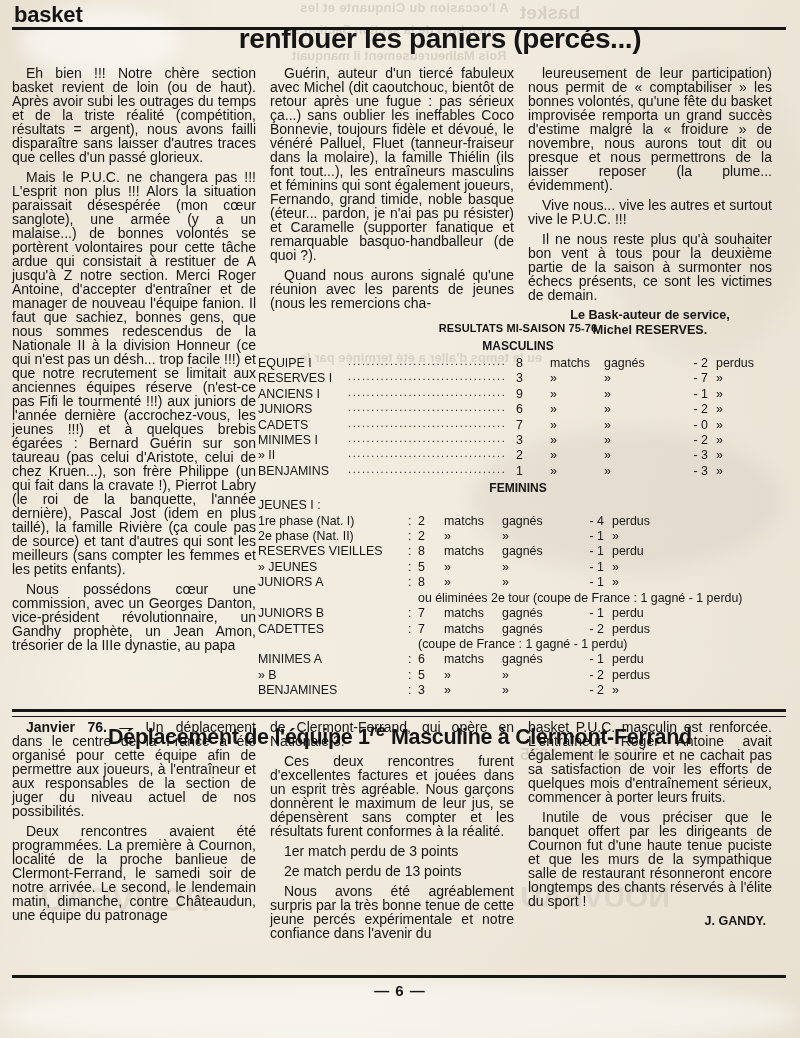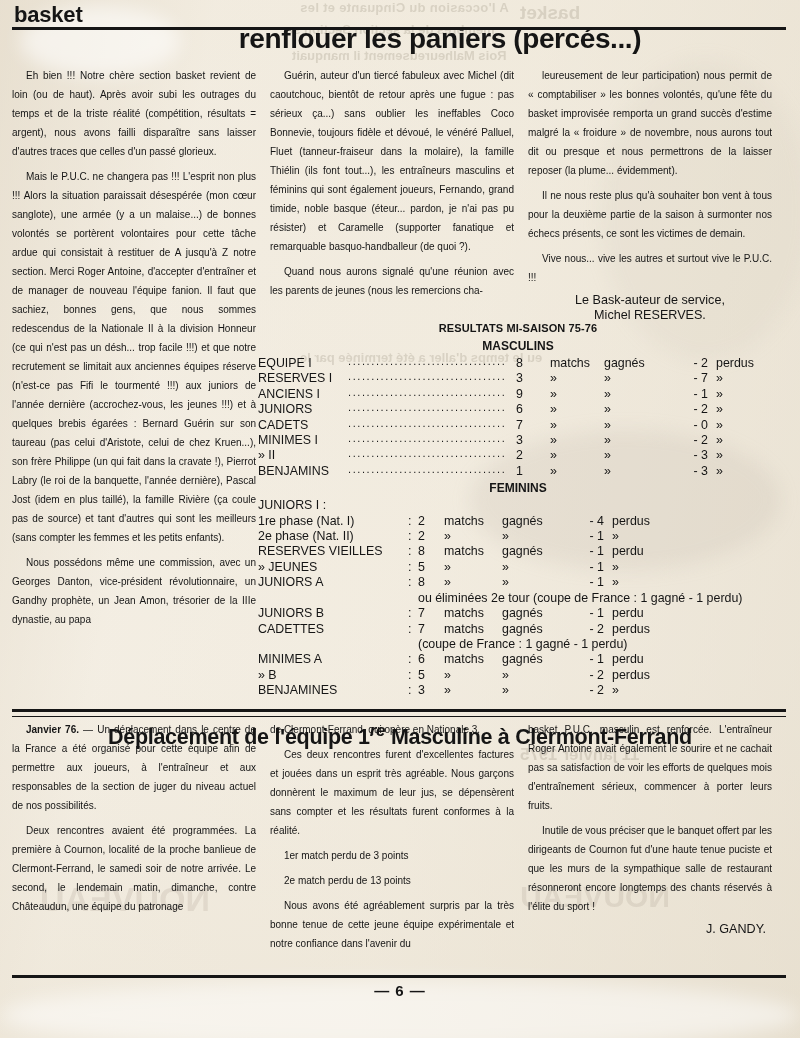--- a/index.html
+++ b/index.html
@@ -80,32 +80,33 @@
     position: absolute;
     top: 66px;
     left: 12px;
     width: 776px;
     display: flex;
     gap: 14px;
   }
   .col { width: 244px; }
   .col p {
     margin: 0 0 6px 0;
-    font-size: 10px;
-    line-height: 19px;
+    font-size: 14px;
+    line-height: 14px;
     text-align: justify;
     text-indent: 14px;
     hyphens: none;
   }
   .col p.noindent { text-indent: 0; }
   .sig {
     text-align: center;
     font-size: 12.6px;
     line-height: 14.6px;
     margin-top: 2px;
+    font-weight: bold;
   }
 
   
   .results {
     position: absolute;
     left: 258px;
     top: 322px;
     width: 520px;
     font-size: 12.4px;
   }
@@ -241,32 +242,32 @@
 
     <div class="kicker">basket</div>
     <div class="rule-top"></div>
     <div class="headline">renflouer les paniers (percés...)</div>
 
     <div class="cols">
 
       <div class="col">
         <p>Eh bien !!! Notre chère section basket revient de loin (ou de haut). Après avoir subi les outrages du temps et de la triste réalité (compétition, résultats = argent), nous avons failli disparaître sans laisser d'autres traces que celles d'un passé glorieux.</p>
         <p>Mais le P.U.C. ne changera pas !!! L'esprit non plus !!! Alors la situation paraissait désespérée (mon cœur sanglote), une armée (y a un malaise...) de bonnes volontés se portèrent volontaires pour cette tâche ardue qui consistait à restituer de A jusqu'à Z notre section. Merci Roger Antoine, d'accepter d'entraîner et de manager de nouveau l'équipe fanion. Il faut que sachiez, bonnes gens, que nous sommes redescendus de la Nationale II à la division Honneur (ce qui n'est pas un désh... trop facile !!!) et que notre recrutement se limitait aux anciennes équipes réserve (n'est-ce pas Fifi le tourmenté !!!) aux juniors de l'année dernière (accrochez-vous, les jeunes !!!) et à quelques brebis égarées : Bernard Guérin sur son taureau (pas celui d'Aristote, celui de chez Kruen...), son frère Philippe (un qui fait dans la cravate !), Pierrot Labry (le roi de la banquette, l'année dernière), Pascal Jost (idem en plus taillé), la famille Rivière (ça coule pas de source) et tant d'autres qui sont les meilleurs (sans compter les femmes et les petits enfants).</p>
-        <p>Nous possédons même une commission, avec un Georges Danton, vice-président révolutionnaire, un Gandhy prophète, un Jean Amon, trésorier de la IIIe dynastie, au papa</p>
+        <p>Nous possédons cœur une commission, avec un Georges Danton, vice-président révolutionnaire, un Gandhy prophète, un Jean Amon, trésorier de la IIIe dynastie, au papa</p>
       </div>
 
       <div class="col">
         <p>Guérin, auteur d'un tiercé fabuleux avec Michel (dit caoutchouc, bientôt de retour après une fugue : pas sérieux ça...) sans oublier les ineffables Coco Bonnevie, toujours fidèle et dévoué, le vénéré Palluel, Fluet (tanneur-fraiseur dans la molaire), la famille Thiélin (ils font tout...), les entraîneurs masculins et féminins qui sont également joueurs, Fernando, grand timide, noble basque (éteur... pardon, je n'ai pas pu résister) et Caramelle (supporter fanatique et remarquable basquo-handballeur (de quoi ?).</p>
         <p>Quand nous aurons signalé qu'une réunion avec les parents de jeunes (nous les remercions cha-</p>
       </div>
 
       <div class="col">
         <p>leureusement de leur participation) nous permit de « comptabiliser » les bonnes volontés, qu'une fête du basket improvisée remporta un grand succès d'estime malgré la « froidure » de novembre, nous aurons tout dit ou presque et nous permettrons de la laisser reposer (la plume... évidemment).</p>
+        <p>Vive nous... vive les autres et surtout vive le P.U.C. !!!</p>
         <p>Il ne nous reste plus qu'à souhaiter bon vent à tous pour la deuxième partie de la saison à surmonter nos échecs présents, ce sont les victimes de demain.</p>
-        <p>Vive nous... vive les autres et surtout vive le P.U.C. !!!</p>
         <div class="sig">
           <div>Le Bask-auteur de service,</div>
           <div>Michel RESERVES.</div>
         </div>
       </div>
 
     </div>
 
     <div class="results">
       <div class="res-title">RESULTATS MI-SAISON 75-76</div>
@@ -343,21 +344,21 @@
           <span class="rlabel1">»</span>
           <span class="rlabel2">»</span>
           <span class="rlost">- 3</span>
           <span class="rlabel3">»</span>
         </div>
       </div>
 
       <div class="res-sub">FEMININS</div>
 
       <div>
-        <div class="fplain">JUNIORS I :</div>
+        <div class="fplain">JEUNES I :</div>
 
         <div class="frow">
           <span class="fname">1re phase (Nat. I)</span>
           <span class="fcolon">:</span>
           <span class="fa">2</span>
           <span class="fb">matchs</span>
           <span class="fc">gagnés</span>
           <span class="fd">- 4</span>
           <span class="fe">perdus</span>
         </div>
@@ -462,21 +463,21 @@
       <div class="col">
         <p><span class="lead">Janvier 76.</span><span> — Un déplacement dans le centre de la France a été organisé pour cette équipe afin de permettre aux joueurs, à l'entraîneur et aux responsables de la section de juger du niveau actuel de nos possibilités.</span></p>
         <p>Deux rencontres avaient été programmées. La première à Cournon, localité de la proche banlieue de Clermont-Ferrand, le samedi soir de notre arrivée. Le second, le lendemain matin, dimanche, contre Châteaudun, une équipe du patronage</p>
       </div>
 
       <div class="col">
         <p class="noindent">de Clermont-Ferrand, qui opère en Nationale 3.</p>
         <p>Ces deux rencontres furent d'excellentes factures et jouées dans un esprit très agréable. Nous garçons donnèrent le maximum de leur jus, se dépensèrent sans compter et les résultats furent conformes à la réalité.</p>
         <p class="centerline">1er match perdu de 3 points</p>
         <p class="centerline">2e match perdu de 13 points</p>
-        <p>Nous avons été agréablement surpris par la très bonne tenue de cette jeune équipe expérimentale et notre confiance dans l'avenir du</p>
+        <p>Nous avons été agréablement surpris par la très bonne tenue de cette jeune percés expérimentale et notre confiance dans l'avenir du</p>
       </div>
 
       <div class="col">
         <p class="noindent">basket P.U.C. masculin est renforcée. L'entraîneur Roger Antoine avait également le sourire et ne cachait pas sa satisfaction de voir les efforts de quelques mois d'entraînement sérieux, commencer à porter leurs fruits.</p>
         <p>Inutile de vous préciser que le banquet offert par les dirigeants de Cournon fut d'une haute tenue puciste et que les murs de la sympathique salle de restaurant résonneront encore longtemps des chants réservés à l'élite du sport !</p>
         <div class="sig" style="text-align:right; padding-right:6px;">J. GANDY.</div>
       </div>
 
     </div>
 

